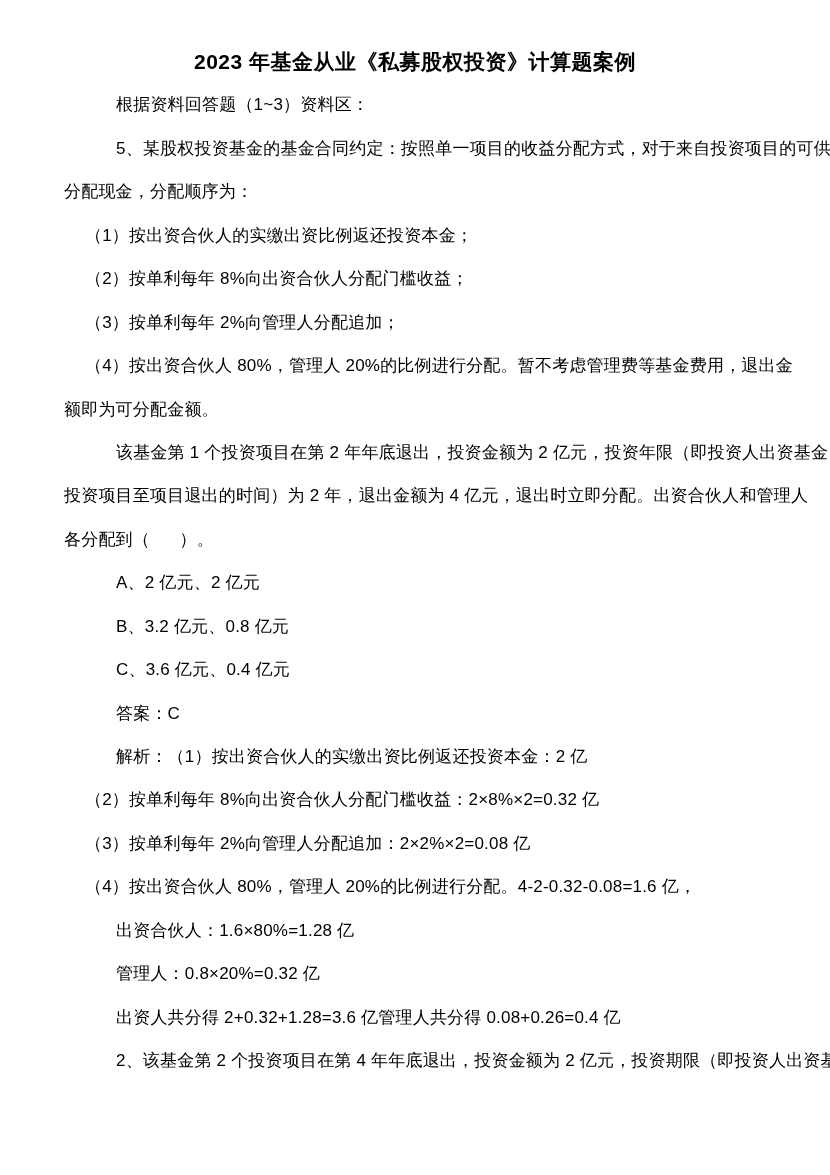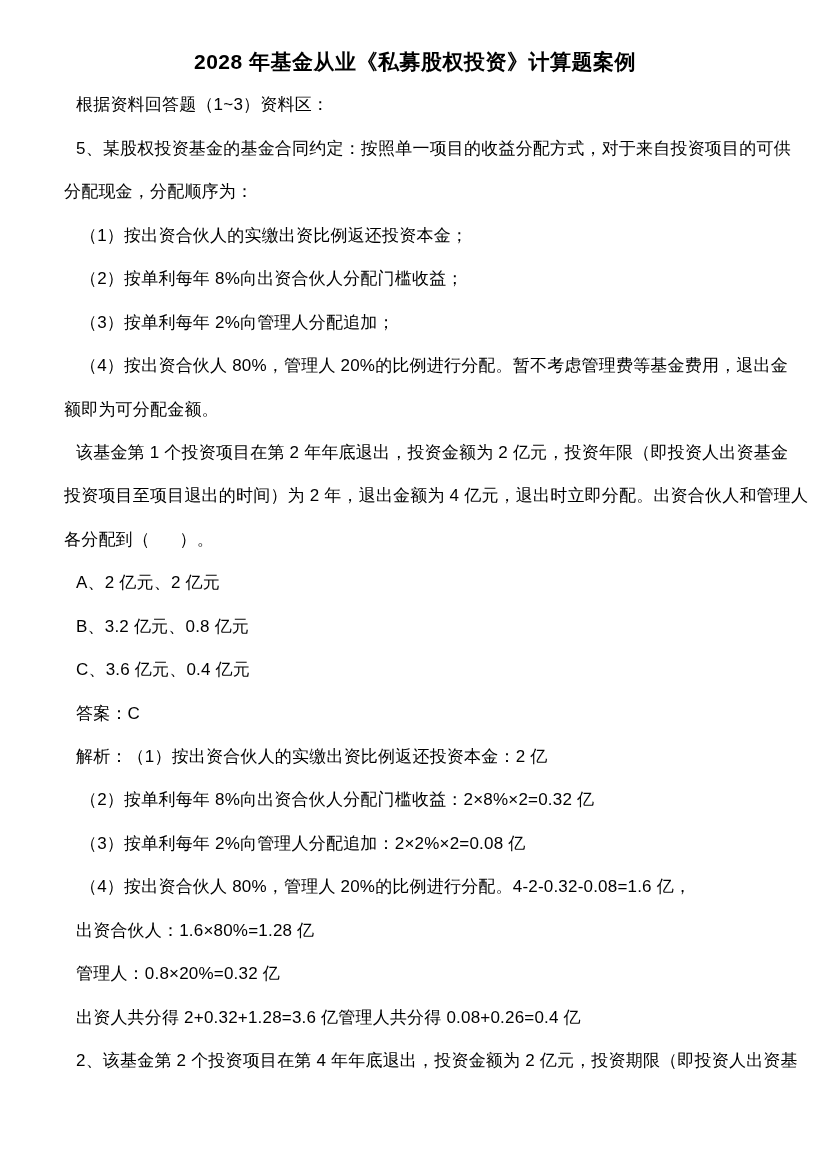--- a/index.html
+++ b/index.html
@@ -27,29 +27,29 @@
     padding-right: 40px;
     letter-spacing: 0.2px;
   }
   .t {
     font-size: 21px;
     font-weight: 700;
     text-align: center;
     padding-right: 0;
     letter-spacing: 0.5px;
   }
-  .para { padding-left: 76px; }
+  .para { padding-left: 116px; }
   .cont { padding-left: 64px; }
-  .sub  { padding-left: 52px; margin-left: 28px; }
+  .sub  { padding-left: 85px; }
 </style>
 </head>
 <body>
 
 <div class="doc">
-  <div class="line t">2028 年基金从业《私募股权投资》计算题案例</div>
+  <div class="line t">2023 年基金从业《私募股权投资》计算题案例</div>
   <div class="line para">根据资料回答题（1~3）资料区：</div>
 
   <div class="line para">5、某股权投资基金的基金合同约定：按照单一项目的收益分配方式，对于来自投资项目的可供</div>
   <div class="line cont">分配现金，分配顺序为：</div>
 
   <div class="line sub">（1）按出资合伙人的实缴出资比例返还投资本金；</div>
   <div class="line sub">（2）按单利每年 8%向出资合伙人分配门槛收益；</div>
   <div class="line sub">（3）按单利每年 2%向管理人分配追加；</div>
   <div class="line sub">（4）按出资合伙人 80%，管理人 20%的比例进行分配。暂不考虑管理费等基金费用，退出金</div>
   <div class="line cont">额即为可分配金额。</div>

